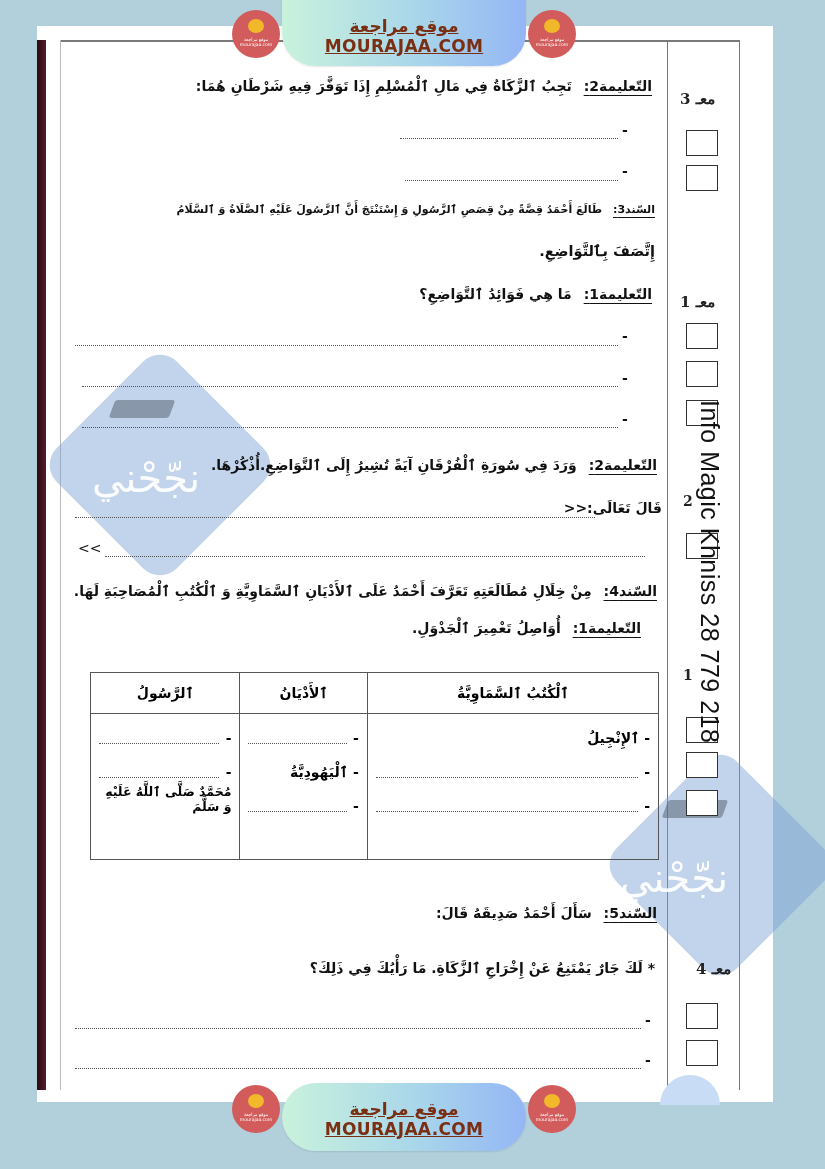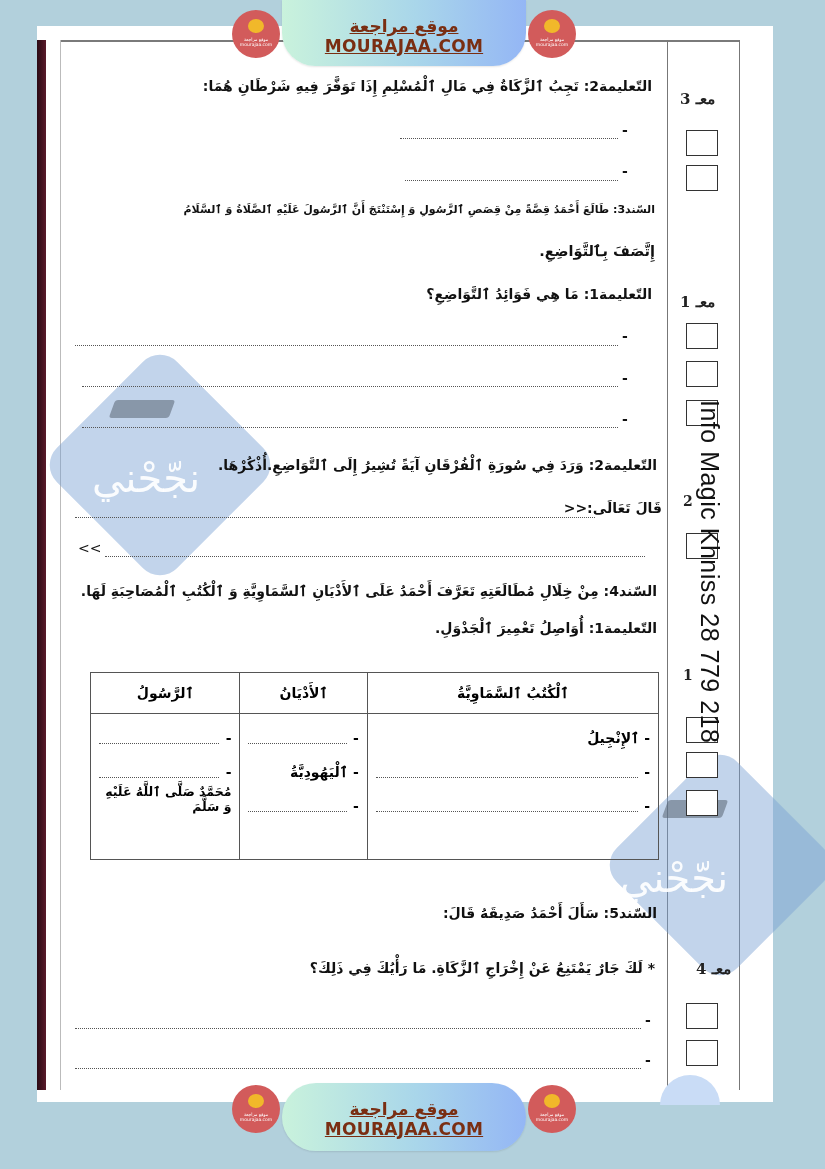--- a/index.html
+++ b/index.html
@@ -4,21 +4,21 @@
 <style>
   html,body{margin:0;padding:0;}
   body{width:825px;height:1169px;background:#b2d0dc;position:relative;overflow:hidden;font-family:"DejaVu Sans",sans-serif;}
   .sheet{position:absolute;left:37px;top:26px;width:736px;height:1076px;background:#fff;}
   .sheet-edge{position:absolute;left:37px;top:40px;width:9px;height:1050px;background:linear-gradient(90deg,#2a0a14,#5a1a2a);}
   .frame{position:absolute;left:60px;top:40px;width:680px;height:1062px;border-top:2px solid #7a7a7a;}
   .frame-left{position:absolute;left:60px;top:40px;width:1px;height:1050px;background:#bbb;}
   .col-sep{position:absolute;left:667px;top:40px;width:1px;height:1050px;background:#777;}
   .col-right{position:absolute;left:739px;top:40px;width:1px;height:1050px;background:#777;}
   .ar{position:absolute;direction:rtl;text-align:right;font-family:"DejaVu Sans",sans-serif;color:#111;font-weight:bold;font-size:14px;white-space:nowrap;}
-  .ar .u{text-underline-offset:4px;}
+  .ar .u{text-decoration:underline;text-underline-offset:4px;margin-left:7px;}
   .dots{position:absolute;height:0;border-bottom:1px dotted #555;}
   .dash{position:absolute;font-size:14px;font-weight:bold;color:#111;}
   .box{position:absolute;width:30px;height:24px;border:1.5px solid #333;background:#fff;}
   .mark{position:absolute;font-family:"DejaVu Serif",serif;font-weight:bold;font-size:15px;color:#222;direction:rtl;}
   .num{position:absolute;font-family:"DejaVu Serif",serif;font-weight:bold;font-size:14px;color:#222;}
   table.grid{position:absolute;left:90px;top:672px;width:569px;height:188px;border-collapse:collapse;direction:rtl;}
   table.grid td,table.grid th{border:1px solid #555;vertical-align:top;padding:0;}
   table.grid th{height:40px;font-size:14px;font-weight:bold;text-align:center;vertical-align:middle;}
   .cell-line{height:26px;position:relative;margin:8px 8px 6px 8px;direction:rtl;font-size:14px;font-weight:bold;}
   .cell-line .d{position:absolute;left:0;right:12px;bottom:4px;border-bottom:1px dotted #555;}
@@ -92,21 +92,21 @@
 <div class="num" style="left:683px;top:493px;">2</div>
 <div class="box" style="left:686px;top:533px;"></div>
 <div class="ar" style="right:163px;top:500px;text-align:center;">قَالَ تَعَالَى:&lt;&lt;</div>
 <div class="dots" style="left:75px;width:520px;top:517px;"></div>
 <div class="ar" style="left:78px;top:540px;direction:ltr;font-weight:normal;">&lt;&lt;</div>
 <div class="dots" style="left:105px;width:540px;top:556px;"></div>
 
 <div class="ar" style="right:168px;top:583px;">
   <span class="u">السّند4:</span><span> مِنْ خِلَالِ مُطَالَعَتِهِ تَعَرَّفَ أَحْمَدُ عَلَى ٱلأَدْيَانِ ٱلسَّمَاوِيَّةِ وَ ٱلْكُتُبِ ٱلْمُصَاحِبَةِ لَهَا.</span>
 </div>
-<div class="ar" style="right:168px;top:620px;">
+<div class="ar" style="right:184px;top:620px;">
   <span class="u">التّعليمة1:</span><span> أُوَاصِلُ تَعْمِيرَ ٱلْجَدْوَلِ.</span>
 </div>
 <div class="num" style="left:683px;top:667px;">1</div>
 <div class="box" style="left:686px;top:717px;"></div>
 <div class="box" style="left:686px;top:752px;"></div>
 <div class="box" style="left:686px;top:790px;"></div>
 
 <table class="grid">
   <tbody>
       <tr>

